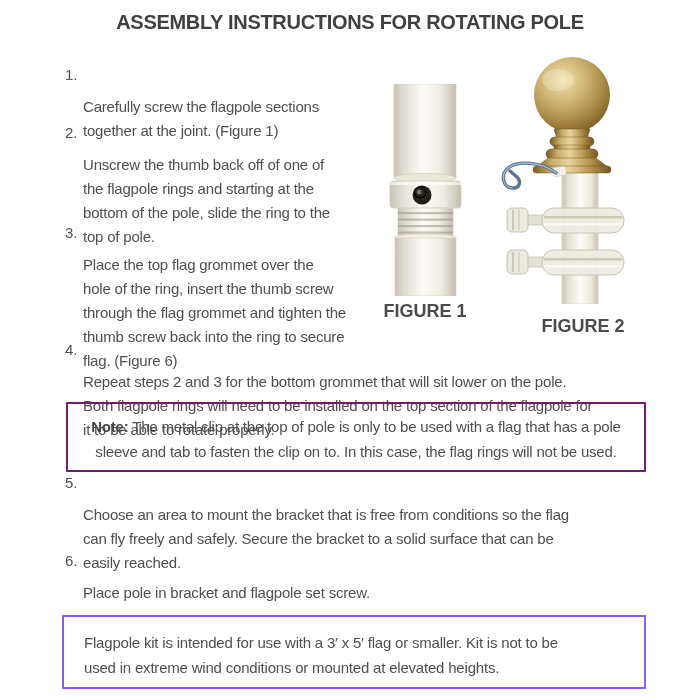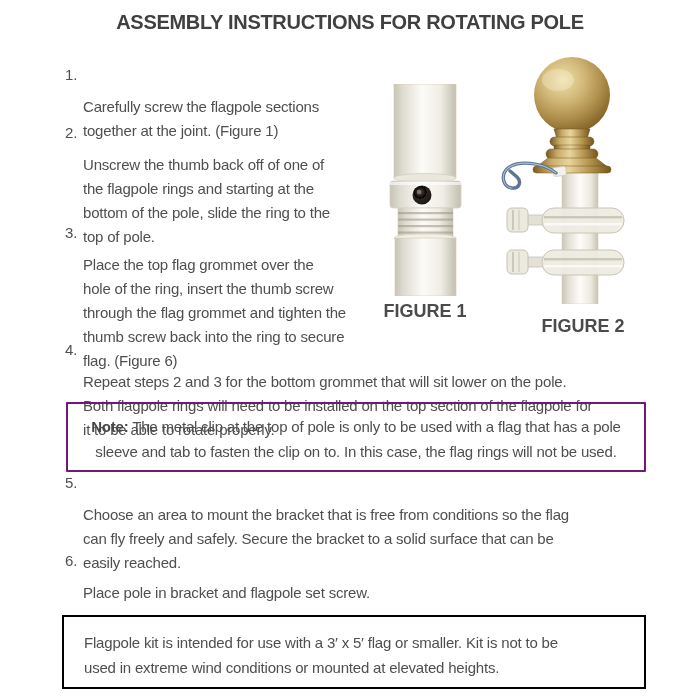--- a/index.html
+++ b/index.html
@@ -29,21 +29,21 @@
     position:absolute;left:66px;top:402px;width:580px;box-sizing:border-box;
     border:2px solid #701a75;border-radius:1px;
     padding:10px 12px 6px 12px;
     font-size:15px;line-height:25px;letter-spacing:-0.2px;color:#4f4f4f;text-align:center;
   }
   .note-box .note-label{font-weight:700;color:#474747;}
   .note-box .note-text{white-space:pre-line;}
 
   .footer-box{
     position:absolute;left:62px;top:615px;width:584px;box-sizing:border-box;
-    border:2px solid #000000;
+    border:2px solid #8b5cf6;
     padding:13px 12px 7px 20px;
     font-size:15px;line-height:25px;letter-spacing:-0.2px;color:#4f4f4f;
     white-space:pre-line;
   }
 </style>
 </head>
 <body>
 
 <div class="page">
 

